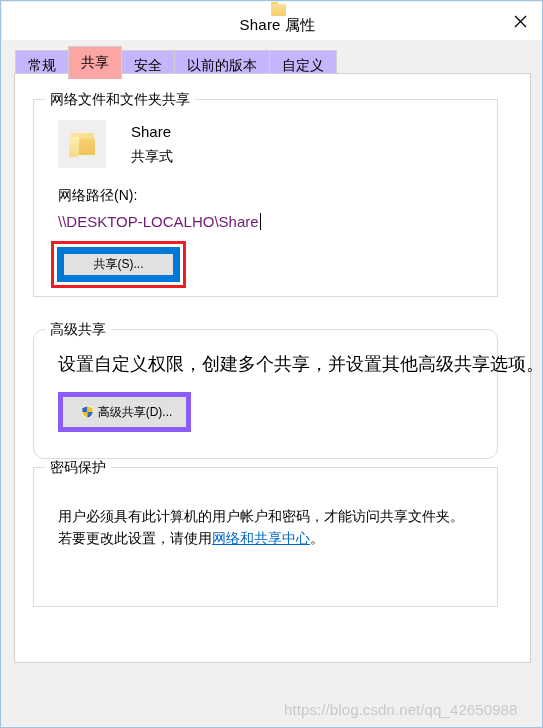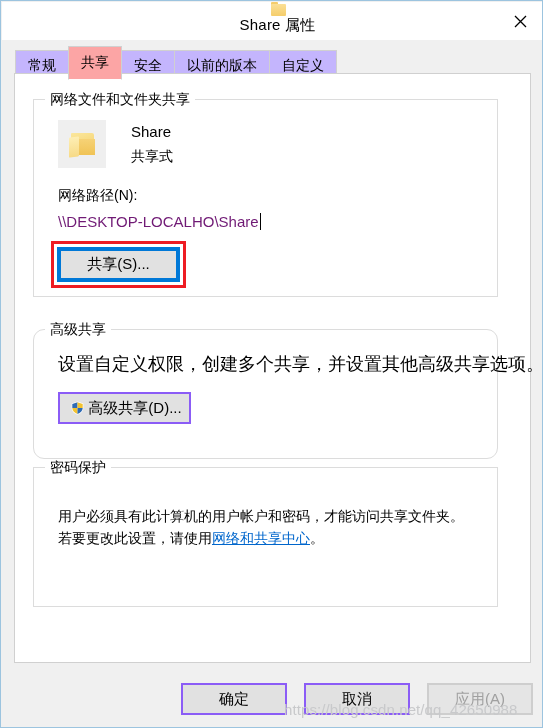--- a/index.html
+++ b/index.html
@@ -194,22 +194,22 @@
     position: absolute;
     left: 17px; top: 141px;
     width: 135px; height: 47px;
     border: 3px solid #ee1c23;
     background: transparent;
   }
 
   
   .btn {
     background: #e1e1e1;
-    border: 2px solid #8b5cf6;
-    font-size: 15px;
+    border: 5px solid #8b5cf6;
+    font-size: 12px;
     color: #000;
     display: flex;
     align-items: center;
     justify-content: center;
     white-space: nowrap;
   }
   .btn.focused {
     outline: 2px solid #0078d7;
     outline-offset: 0px;
     border-color: #0078d7;
@@ -224,21 +224,21 @@
 
   #adv-desc {
     position: absolute;
     left: 24px; top: 22px;
     font-size: 18px; color: #000;
     white-space: nowrap;
   }
   #adv-button {
     position: absolute;
     left: 24px; top: 62px;
-    width: 133px; height: 32px;
+    width: 133px; height: 40px;
     padding-left: 4px;
   }
   #shield-icon {
     width: 13px; height: 14px;
     margin-right: 4px;
     flex: none;
   }
 
   #pw-line1 {
     position: absolute;
@@ -343,21 +343,16 @@
     </div>
 
     <div class="group" id="group-password">
       <div class="group-title">密码保护</div>
       <div id="pw-line1">用户必须具有此计算机的用户帐户和密码，才能访问共享文件夹。</div>
       <div id="pw-line2"><span>若要更改此设置，请使用</span><span class="link">网络和共享中心</span><span>。</span></div>
     </div>
 
   </div>
 
-  <div id="footer">
-    <div class="btn" id="ok-button">确定</div>
-    <div class="btn" id="cancel-button">取消</div>
-    <div class="btn disabled" id="apply-button">应用(A)</div>
-  </div>
 
   <div id="watermark">https://blog.csdn.net/qq_42650988</div>
 
 </div>
 
 </body></html>

